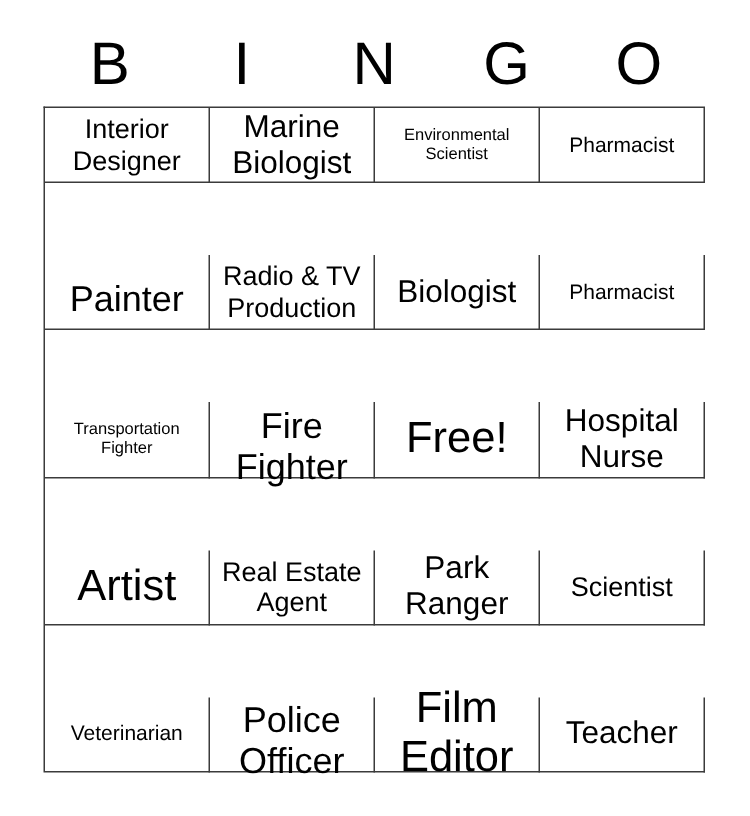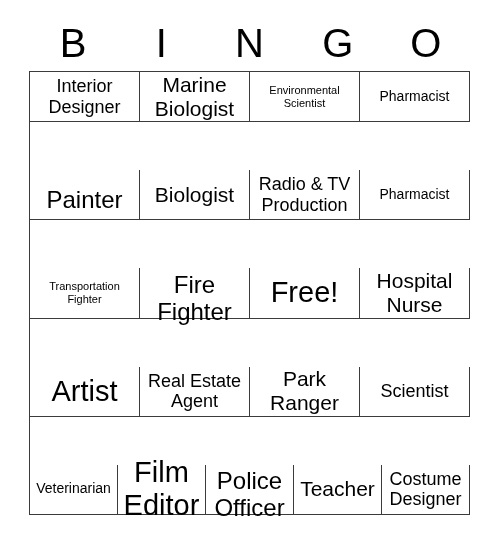--- a/index.html
+++ b/index.html
@@ -119,24 +119,24 @@
       <div class="cell">
           <span class="cell-text fs-s">Pharmacist</span>
         </div>
     </div>
 
     <div class="grid-row">
       <div class="cell">
           <span class="cell-text fs-xl">Painter</span>
         </div>
       <div class="cell">
-          <span class="cell-text fs-l">Biologist</span>
+          <span class="cell-text fs-m">Radio &amp; TV Production</span>
         </div>
       <div class="cell">
-          <span class="cell-text fs-m">Radio &amp; TV Production</span>
+          <span class="cell-text fs-l">Biologist</span>
         </div>
       <div class="cell">
           <span class="cell-text fs-s">Pharmacist</span>
         </div>
     </div>
 
     <div class="grid-row">
       <div class="cell">
           <span class="cell-text fs-xs">Transportation Fighter</span>
         </div>
@@ -164,27 +164,24 @@
       <div class="cell">
           <span class="cell-text fs-m">Scientist</span>
         </div>
     </div>
 
     <div class="grid-row">
       <div class="cell">
           <span class="cell-text fs-s">Veterinarian</span>
         </div>
       <div class="cell">
+          <span class="cell-text fs-xl">Police Officer</span>
+        </div>
+      <div class="cell">
           <span class="cell-text fs-xxl">Film Editor</span>
         </div>
       <div class="cell">
-          <span class="cell-text fs-xl">Police Officer</span>
-        </div>
-      <div class="cell">
           <span class="cell-text fs-l">Teacher</span>
-        </div>
-      <div class="cell">
-          <span class="cell-text fs-m">Costume Designer</span>
         </div>
     </div>
 
   </div>
 </div>
 
 </body></html>

